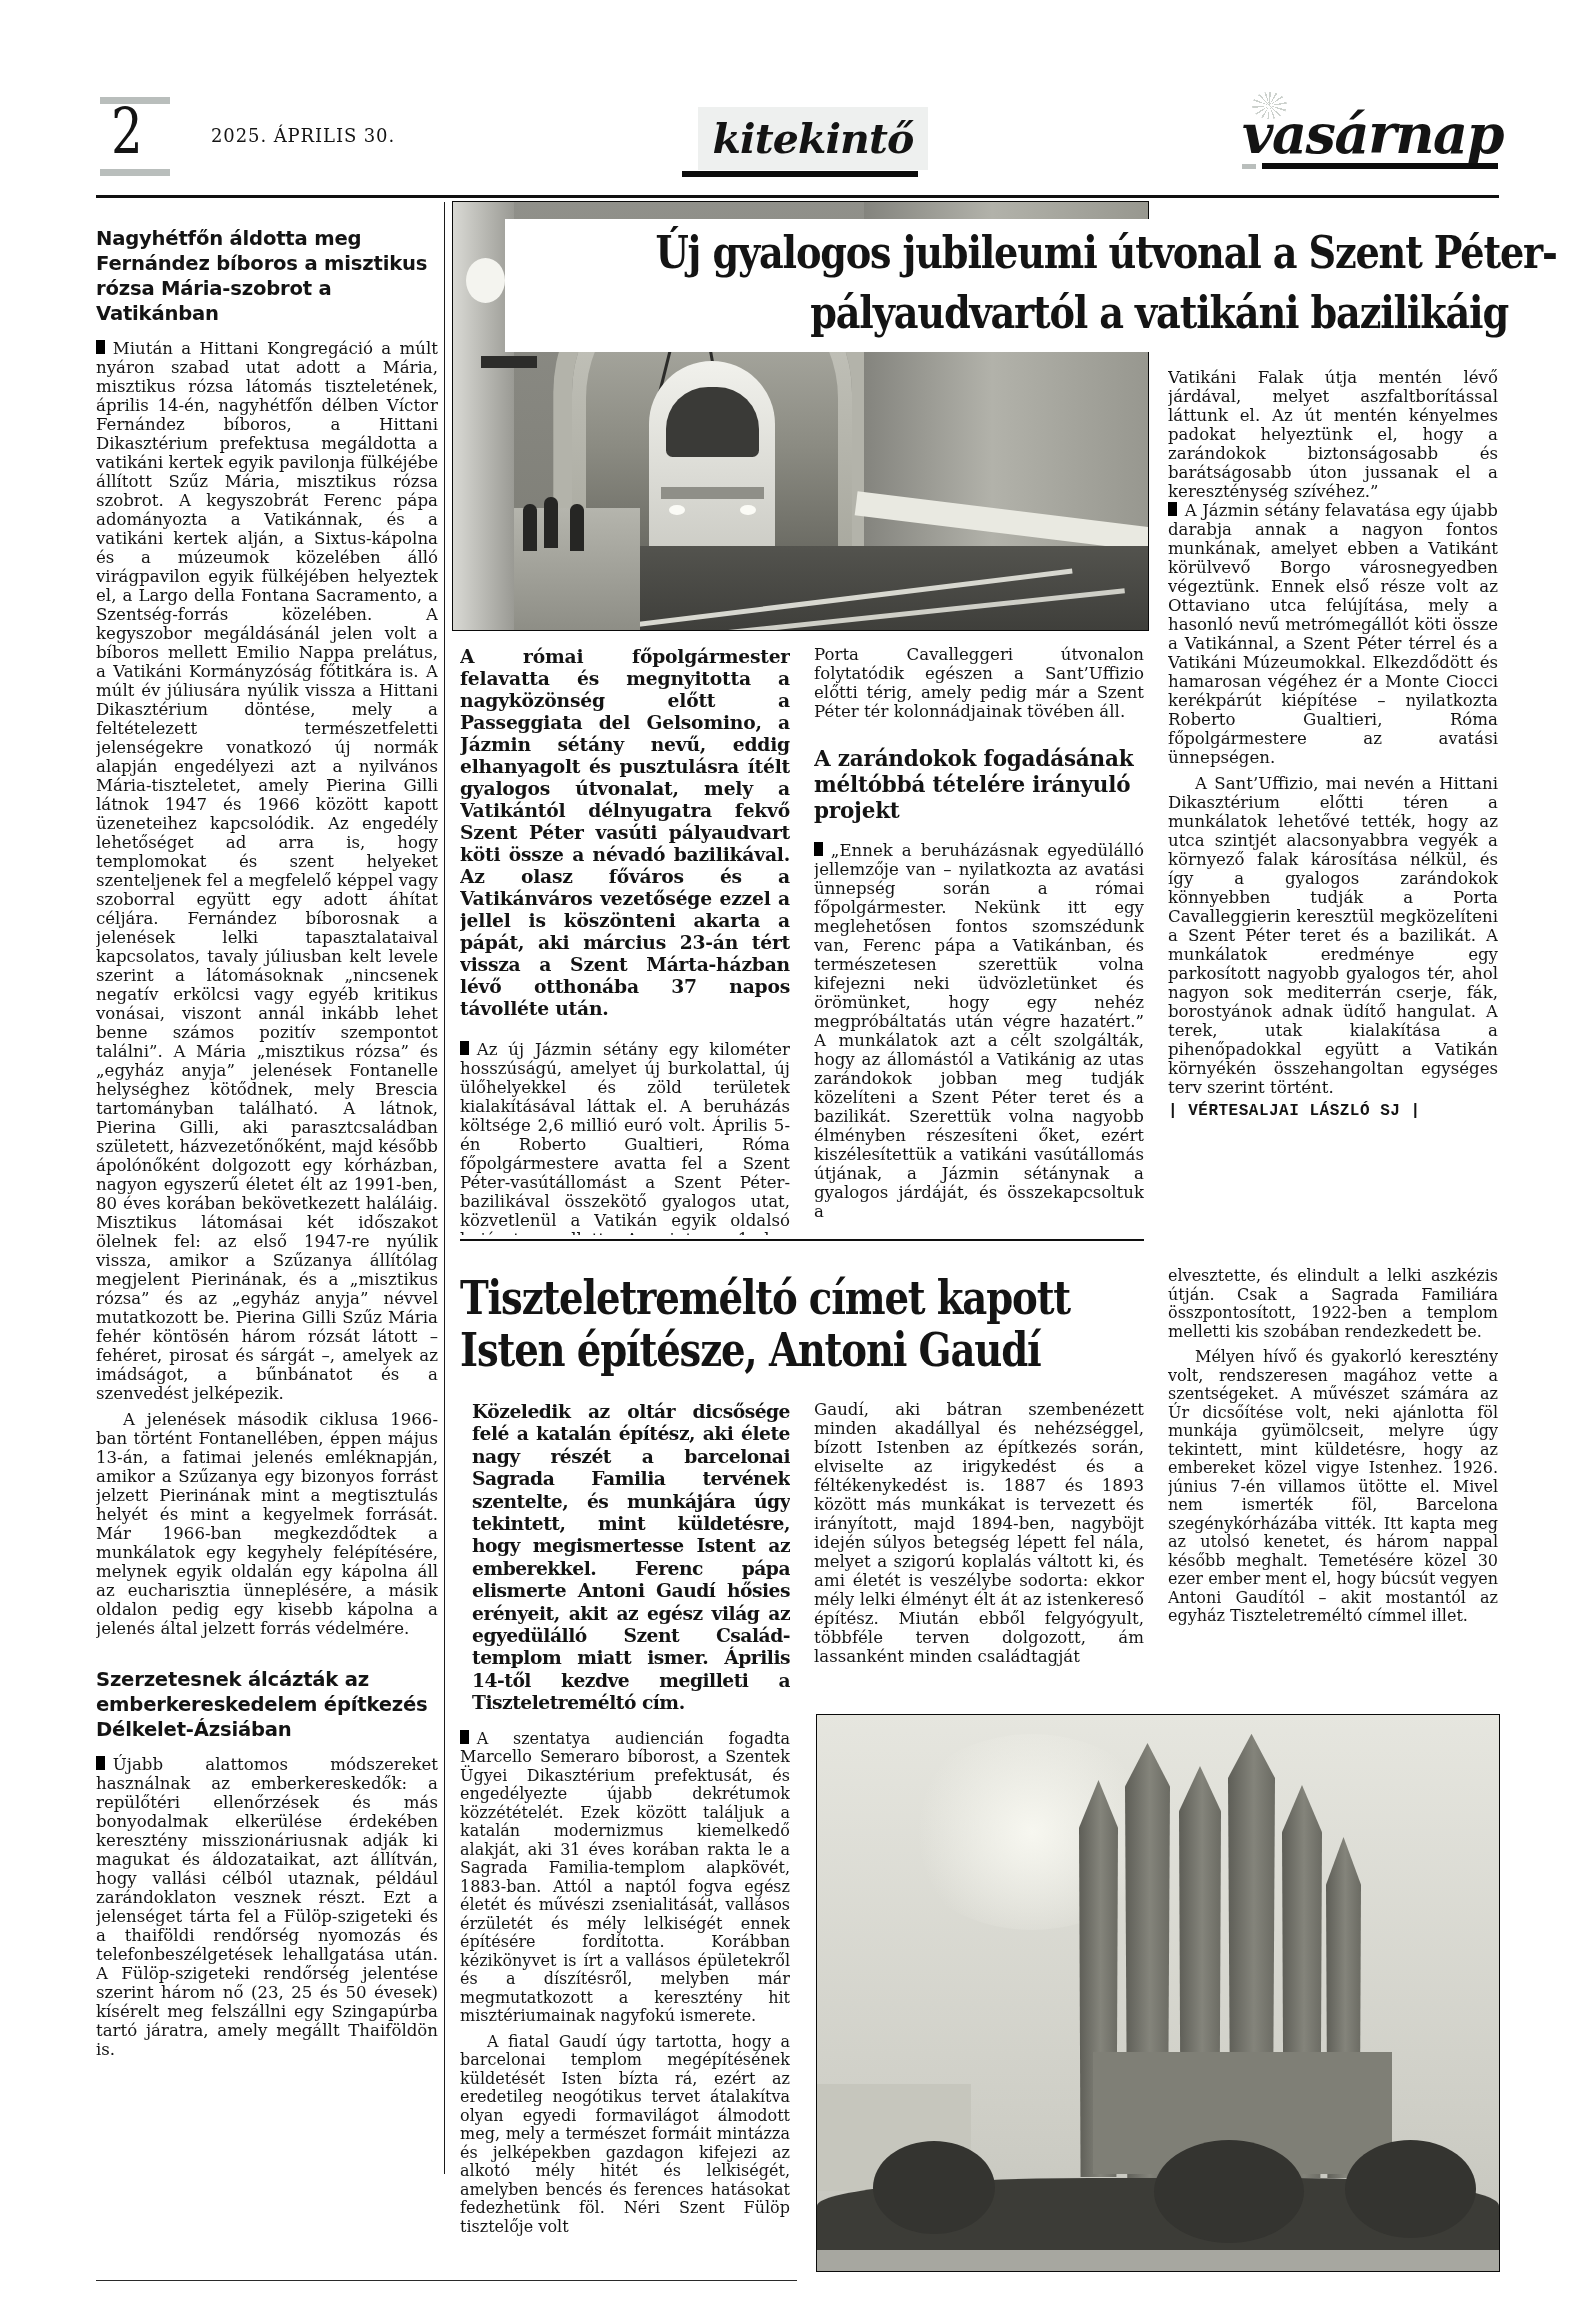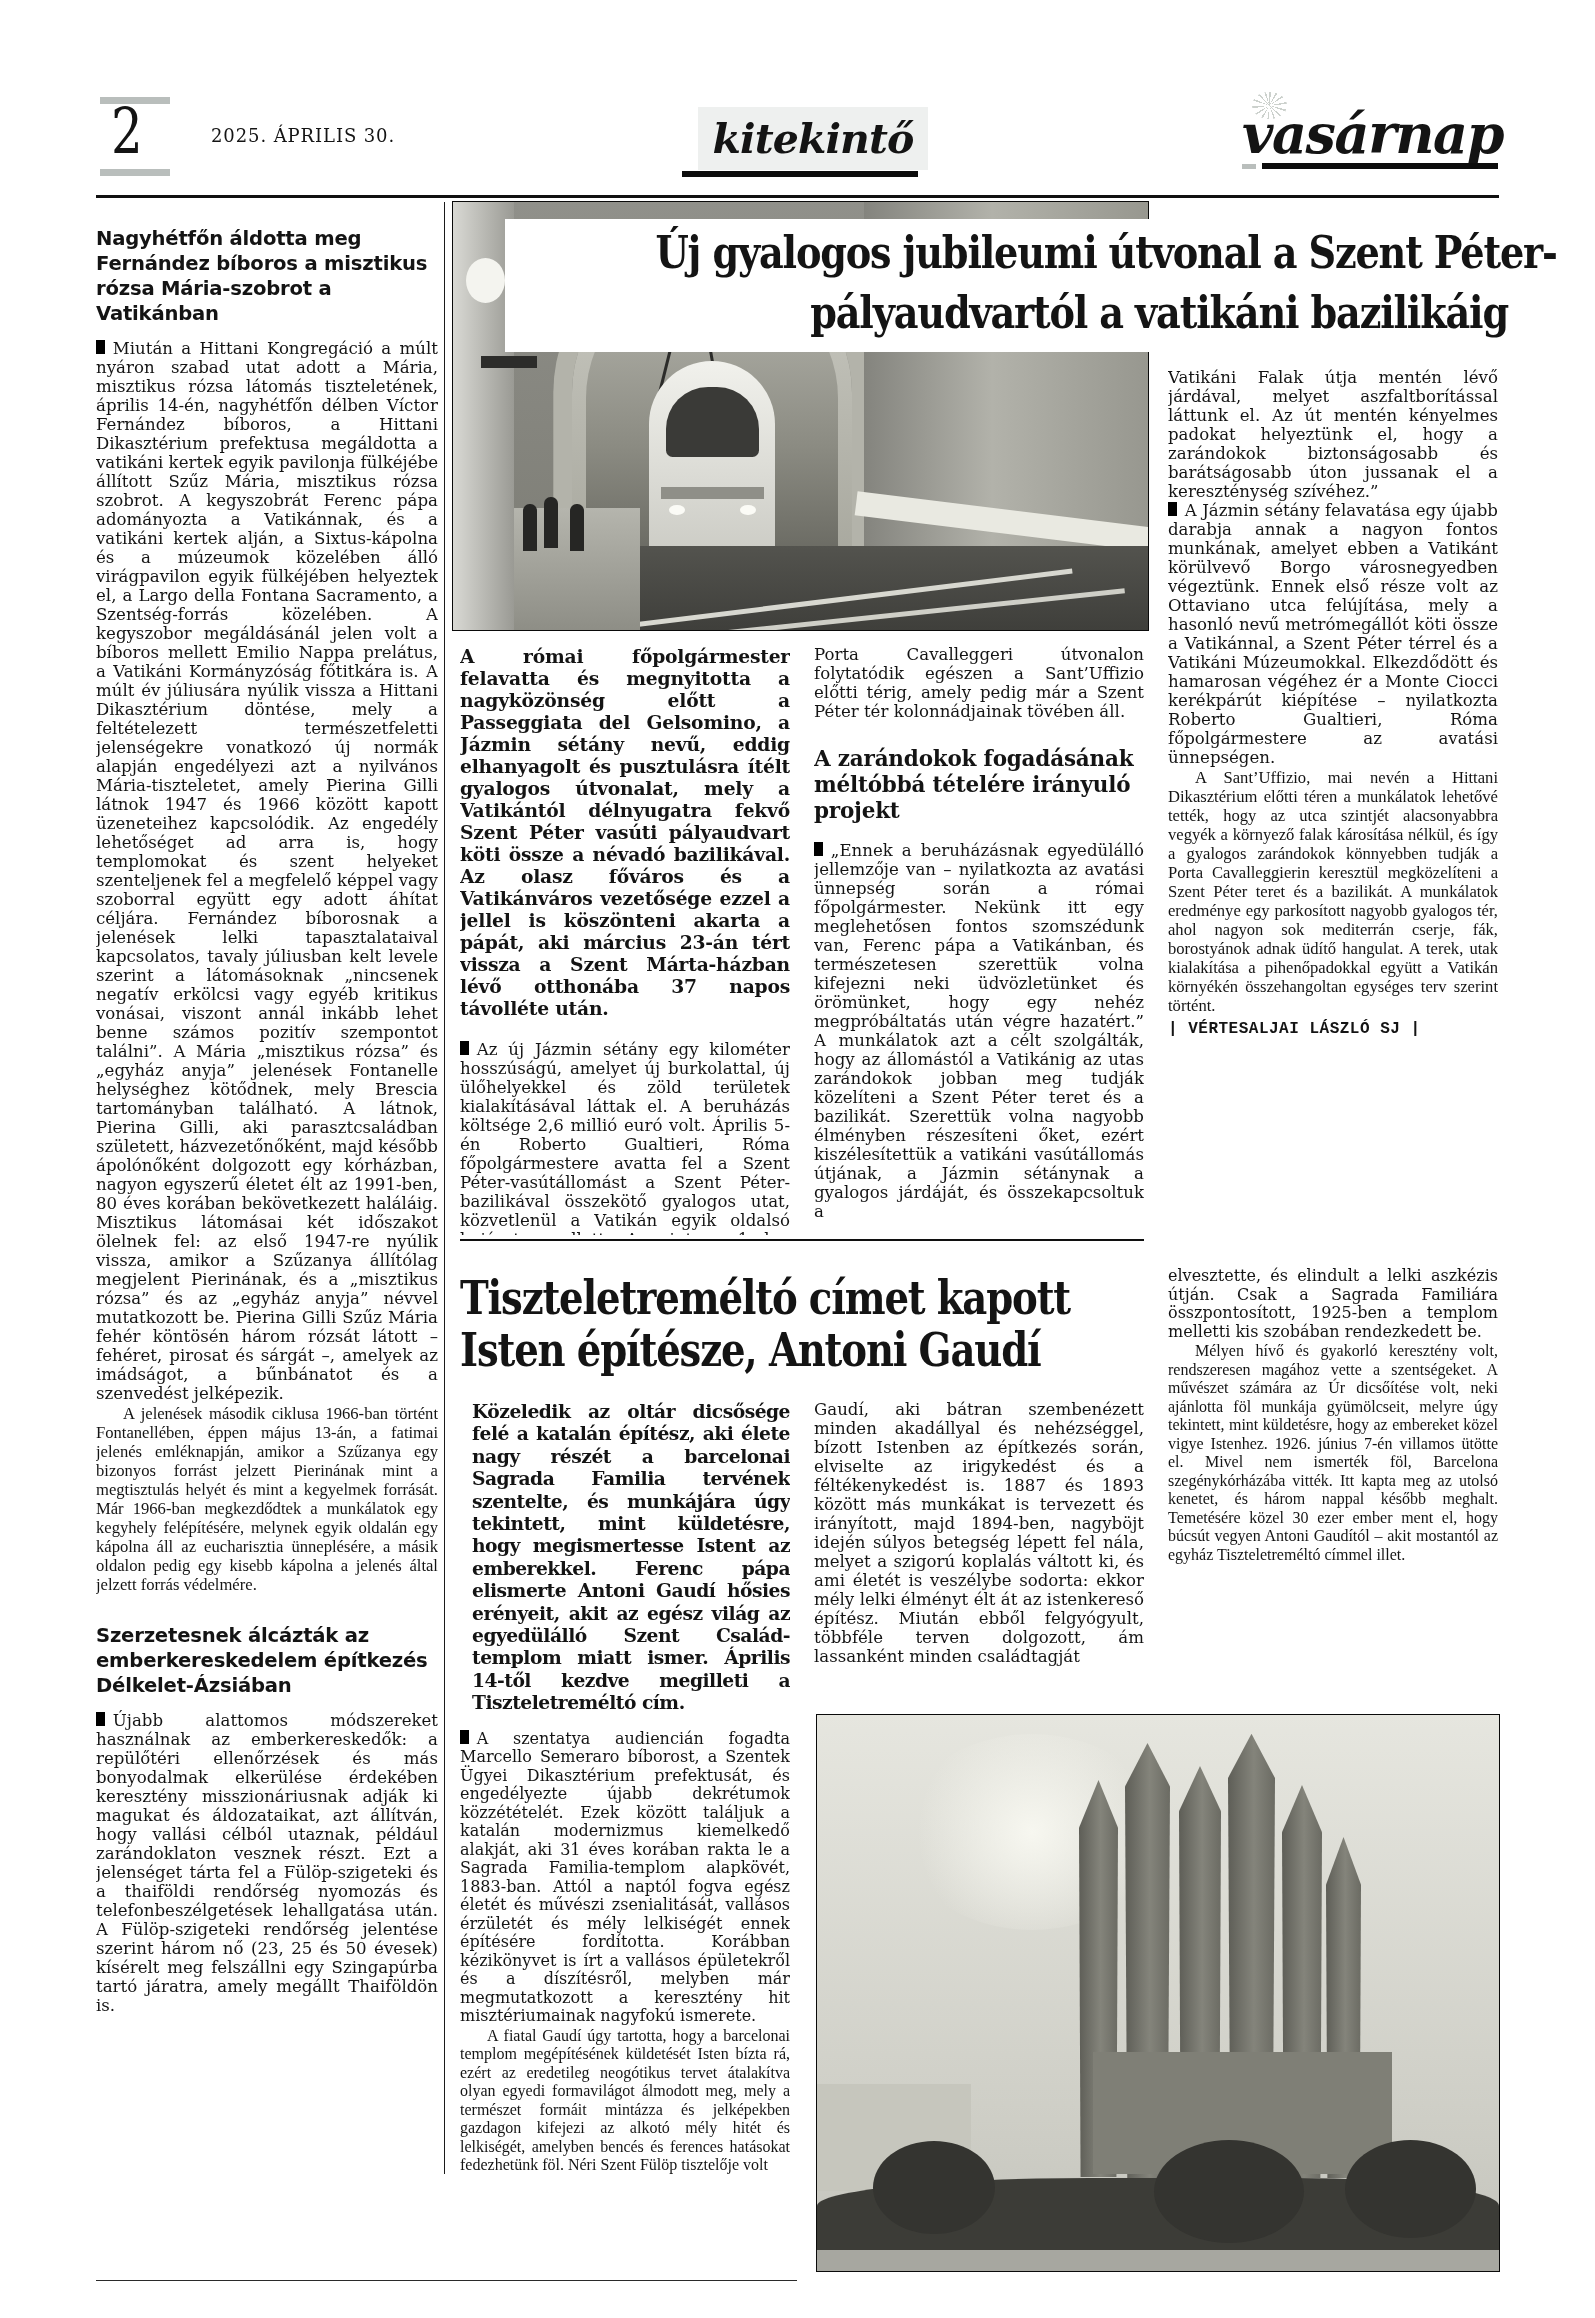--- a/index.html
+++ b/index.html
@@ -25,21 +25,21 @@
   
   #vdiv-left{left:444px;top:202px;width:1.4px;height:1972px;background:#1a1a1a;}
   #gaudi-toprule{left:460px;top:1239px;width:684px;height:1.9px;background:#101010;}
   #bottom-rule{left:96px;top:2280px;width:701px;height:1.4px;background:#2a2a2a;}
   
   .stitle{font-family:"DejaVu Sans","Liberation Sans",sans-serif;font-weight:bold;
           font-size:19.6px;line-height:25px;letter-spacing:-0.2px;margin:0 0 13px 0;}
   .bodytext{font-size:16.6px;line-height:19px;text-align:justify;margin:0;}
   .small{font-size:16px;line-height:18.5px;}
   .ind{text-indent:27px;}
-  .mt{margin-top:1px;font-family:Liberation Serif, serif;}
+  .mt{margin-top:7px;}
   .pmark{display:inline-block;width:9.3px;height:14px;background:#000;margin-right:7.5px;}
   .lead{font-weight:bold;font-size:18.7px;line-height:22px;text-align:justify;
         letter-spacing:-0.2px;margin:0 0 20.6px 0;}
   .glead{font-weight:bold;font-size:18.7px;line-height:22.4px;text-align:justify;
          letter-spacing:-0.5px;margin:0 0 16px 12px;}
   .subhead{font-weight:bold;font-size:21.5px;line-height:26px;letter-spacing:-0.2px;
            margin:25px 0 17px 0;text-align:left;}
   .byline{font-family:Liberation Mono, monospace;font-weight:bold;
           font-size:16px;letter-spacing:0.5px;margin-top:4.7px;}
   .bigh{font-weight:bold;letter-spacing:-1.4px;font-size:45px;line-height:60px;white-space:nowrap;}
@@ -193,21 +193,21 @@
     <p class="glead">Közeledik az oltár dicsősége felé a katalán építész, aki élete nagy részét a barcelonai Sagrada Familia tervének szentelte, és munkájára úgy tekintett, mint küldetésre, hogy megismertesse Istent az emberekkel. Ferenc pápa elismerte Antoni Gaudí hősies erényeit, akit az egész világ az egyedülálló Szent Család-templom miatt ismer. Április 14-től kezdve megilleti a Tiszteletreméltó cím.</p>
     <p class="bodytext small"><span class="pmark"></span><span>A szentatya audiencián fogadta Marcello Semeraro bíborost, a Szentek Ügyei Dikasztérium prefektusát, és engedélyezte újabb dekrétumok közzétételét. Ezek között találjuk a katalán modernizmus kiemelkedő alakját, aki 31 éves korában rakta le a Sagrada Familia-templom alapkövét, 1883-ban. Attól a naptól fogva egész életét és művészi zsenialitását, vallásos érzületét és mély lelkiségét ennek építésére fordította. Korábban kézikönyvet is írt a vallásos épületekről és a díszítésről, melyben már megmutatkozott a keresztény hit misztériumainak nagyfokú ismerete.</span></p>
     <p class="bodytext small ind mt">A fiatal Gaudí úgy tartotta, hogy a barcelonai templom megépítésének küldetését Isten bízta rá, ezért az eredetileg neogótikus tervet átalakítva olyan egyedi formavilágot álmodott meg, mely a természet formáit mintázza és jelképekben gazdagon kifejezi az alkotó mély hitét és lelkiségét, amelyben bencés és ferences hatásokat fedezhetünk föl. Néri Szent Fülöp tisztelője volt</p>
   </div>
 
   <div class="abs" id="gcolB">
     <p class="bodytext">Gaudí, aki bátran szembenézett minden akadállyal és nehézséggel, bízott Istenben az építkezés során, elviselte az irigykedést és a féltékenykedést is. 1887 és 1893 között más munkákat is tervezett és irányított, majd 1894-ben, nagyböjt idején súlyos betegség lépett fel nála, melyet a szigorú koplalás váltott ki, és ami életét is veszélybe sodorta: ekkor mély lelki élményt élt át az istenkereső építész. Miután ebből felgyógyult, többféle terven dolgozott, ám lassanként minden családtagját</p>
   </div>
 
   <div class="abs" id="gcolC">
-    <p class="bodytext small">elvesztette, és elindult a lelki aszkézis útján. Csak a Sagrada Familiára összpontosított, 1925-ben a templom melletti kis szobában rendezkedett be.</p>
+    <p class="bodytext small">elvesztette, és elindult a lelki aszkézis útján. Csak a Sagrada Familiára összpontosított, 1922-ben a templom melletti kis szobában rendezkedett be.</p>
     <p class="bodytext small ind mt">Mélyen hívő és gyakorló keresztény volt, rendszeresen magához vette a szentségeket. A művészet számára az Úr dicsőítése volt, neki ajánlotta föl munkája gyümölcseit, melyre úgy tekintett, mint küldetésre, hogy az embereket közel vigye Istenhez. 1926. június 7-én villamos ütötte el. Mivel nem ismerték föl, Barcelona szegénykórházába vitték. Itt kapta meg az utolsó kenetet, és három nappal később meghalt. Temetésére közel 30 ezer ember ment el, hogy búcsút vegyen Antoni Gaudítól – akit mostantól az egyház Tiszteletreméltó címmel illet.</p>
   </div>
 
   <div class="abs" id="photo2">
     <div class="abs p2-glow"></div>
     <div class="abs p2-spire" style="left:262px;top:65px;width:39px;height:397px;clip-path:polygon(50% 0,100% 12%,96% 100%,4% 100%,0 12%);"></div>
     <div class="abs p2-spire" style="left:308px;top:28px;width:45px;height:435px;clip-path:polygon(50% 0,100% 10%,95% 100%,5% 100%,0 10%);"></div>
     <div class="abs p2-spire" style="left:362px;top:51px;width:42px;height:411px;clip-path:polygon(50% 0,100% 11%,96% 100%,4% 100%,0 11%);"></div>
     <div class="abs p2-spire" style="left:411px;top:18.7px;width:47px;height:444px;clip-path:polygon(50% 0,100% 10%,95% 100%,5% 100%,0 10%);"></div>
     <div class="abs p2-spire" style="left:465px;top:70px;width:40px;height:393px;clip-path:polygon(50% 0,100% 12%,96% 100%,4% 100%,0 12%);"></div>

